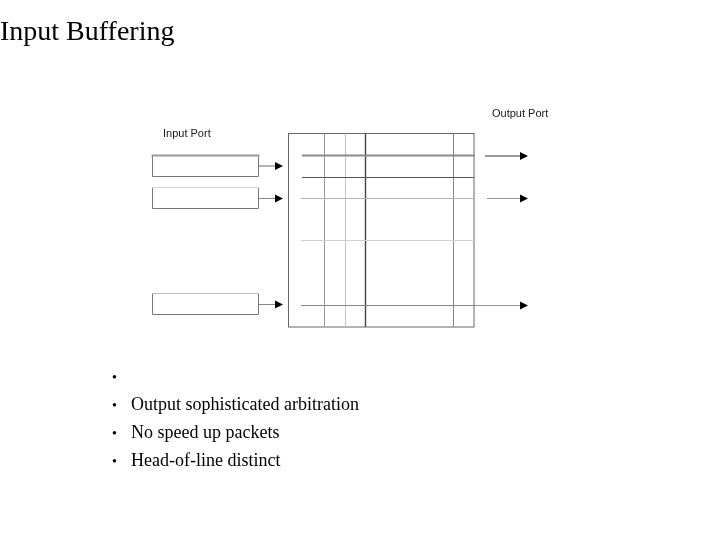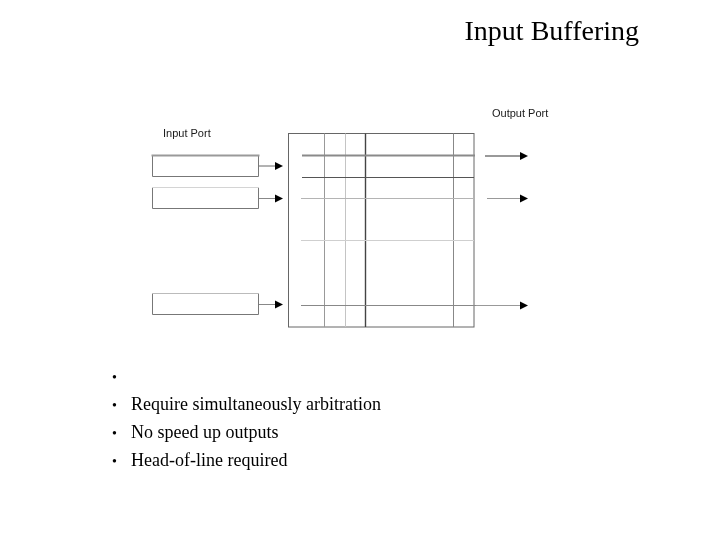--- a/index.html
+++ b/index.html
@@ -13,26 +13,25 @@
     height: 540px;
     background: #ffffff;
     overflow: hidden;
     font-family: "Liberation Serif", serif;
   }
   .title {
     position: absolute;
     top: 14px;
     left: 0;
     width: 591px;
-    text-align: right;
+    text-align: left;
     font-size: 28px;
     line-height: 34px;
     color: #000000;
     font-family: "Liberation Serif", serif;
-    padding-left: 48px;
   }
   .diagram {
     position: absolute;
     left: 0;
     top: 0;
   }
   .port-label {
     font-family: "Liberation Sans", sans-serif;
     font-size: 11px;
     fill: #1a1a1a;
@@ -129,25 +128,25 @@
       <path d="M528,305.5 l-8,-4 v8 z" fill="#000000" stroke="none"></path>
     </g>
   </svg>
 
   <ul class="bullets">
     <li>
       <span class="bullet-dot">•</span>
     </li>
     <li>
       <span class="bullet-dot">•</span>
-      <span class="bullet-text">Require simultaneously arbitration</span>
+      <span class="bullet-text">Output sophisticated arbitration</span>
     </li>
     <li>
       <span class="bullet-dot">•</span>
-      <span class="bullet-text">No speed up outputs</span>
+      <span class="bullet-text">No speed up packets</span>
     </li>
     <li>
       <span class="bullet-dot">•</span>
-      <span class="bullet-text">Head-of-line required</span>
+      <span class="bullet-text">Head-of-line distinct</span>
     </li>
   </ul>
 
 </div>
 
 </body></html>

